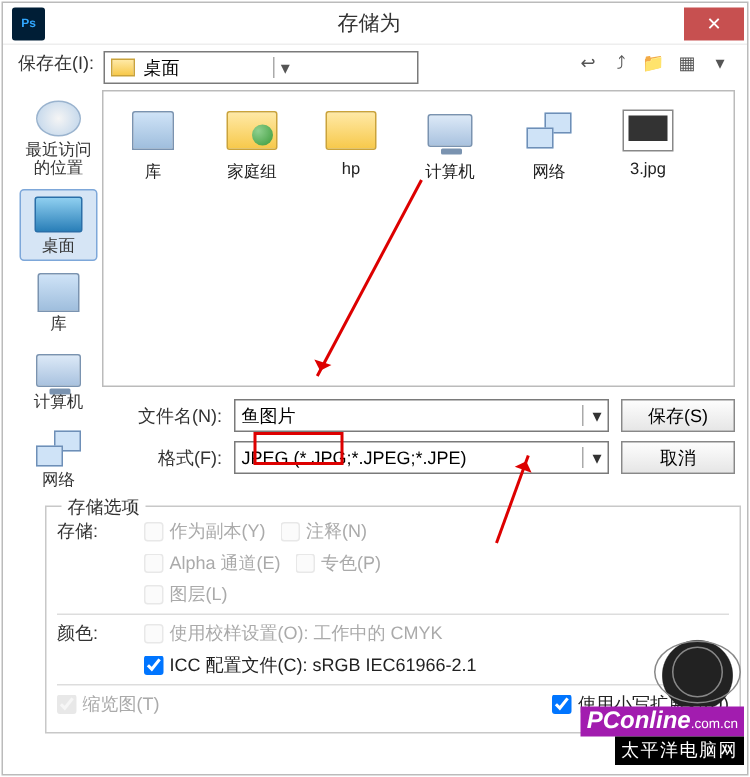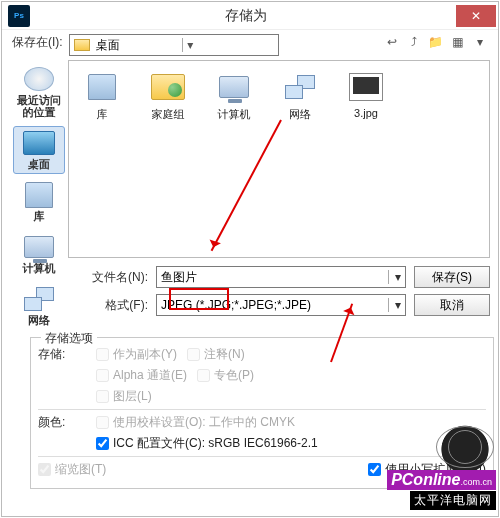--- a/index.html
+++ b/index.html
@@ -15,21 +15,21 @@
   .path-row label { color: #333; }
   .path-row .path-select { flex: 1; height: 22px; border: 1px solid #7a7a7a; background: #fff; display: flex; align-items: center; padding: 0 4px; max-width: 210px; }
   .path-row .path-select .fld { width: 16px; height: 12px; background: linear-gradient(#ffe9a6,#f7c94b); border: 1px solid #caa33b; margin-right: 6px; }
   .path-row .path-select span { flex: 1; font-size: 12px; }
   .path-row .dd { border-left: 1px solid #aaa; padding-left: 4px; color: #555; }
   .path-row .toolbar-icons { display: flex; gap: 6px; margin-left: auto; }
   .path-row .toolbar-icons .ic { width: 16px; height: 16px; display: flex; align-items: center; justify-content: center; font-size: 12px; color: #555; }
 
   .body-row { display: flex; padding: 0 8px; }
   .sidebar { width: 58px; display: flex; flex-direction: column; align-items: center; gap: 4px; padding-top: 2px; }
-  .sidebar .loc { width: 52px; display: flex; flex-direction: column; align-items: center; font-size: 11px; color: #333; padding: 4px 0; border-radius: 3px; cursor: pointer; font-weight: bold; }
+  .sidebar .loc { width: 52px; display: flex; flex-direction: column; align-items: center; font-size: 11px; color: #333; padding: 4px 0; border-radius: 3px; cursor: pointer; }
   .sidebar .loc.selected { background: #d6e5f5; border: 1px solid #7da7d9; padding: 3px 0; }
   .sidebar .loc .licon { width: 32px; height: 26px; display: flex; align-items: center; justify-content: center; font-size: 20px; }
   .sidebar .loc .lbl { margin-top: 2px; line-height: 1.1; text-align: center; }
 
   .main { flex: 1; }
   .listing { border: 1px solid #bbb; background: #fff; height: 198px; padding: 8px 4px; display: flex; gap: 8px; align-items: flex-start; overflow: hidden; }
   .item { width: 58px; display: flex; flex-direction: column; align-items: center; font-size: 11px; color: #222; }
   .item .iicon { width: 42px; height: 36px; display: flex; align-items: center; justify-content: center; font-size: 26px; }
   .item .ilbl { margin-top: 2px; text-align: center; }
 
@@ -155,20 +155,26 @@
           <div class="ilbl">库</div>
         </div>
         <div class="item">
           <div class="iicon">
               <div class="folder-ic group"></div>
             </div>
           <div class="ilbl">家庭组</div>
         </div>
         <div class="item">
           <div class="iicon">
+              <div class="folder-ic"></div>
+            </div>
+          <div class="ilbl">hp</div>
+        </div>
+        <div class="item">
+          <div class="iicon">
               <div class="computer-ic"></div>
             </div>
           <div class="ilbl">计算机</div>
         </div>
         <div class="item">
           <div class="iicon">
               <div class="net-ic"></div>
             </div>
           <div class="ilbl">网络</div>
         </div>

